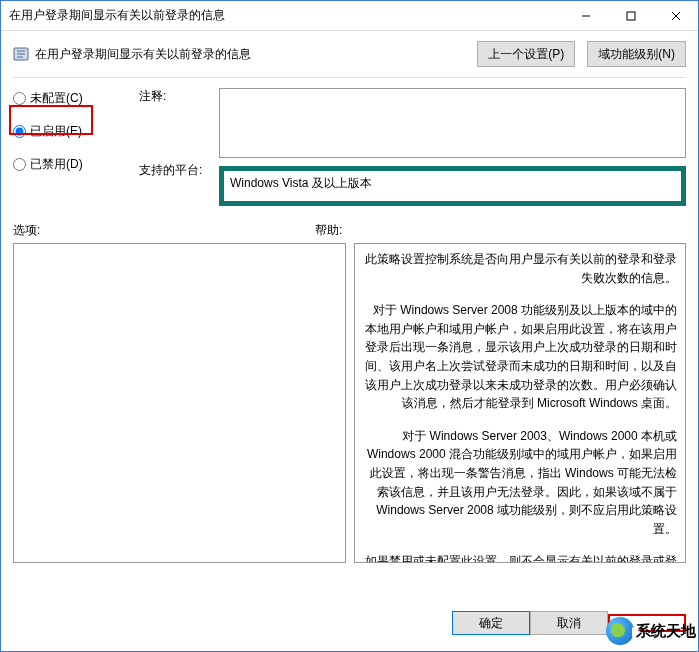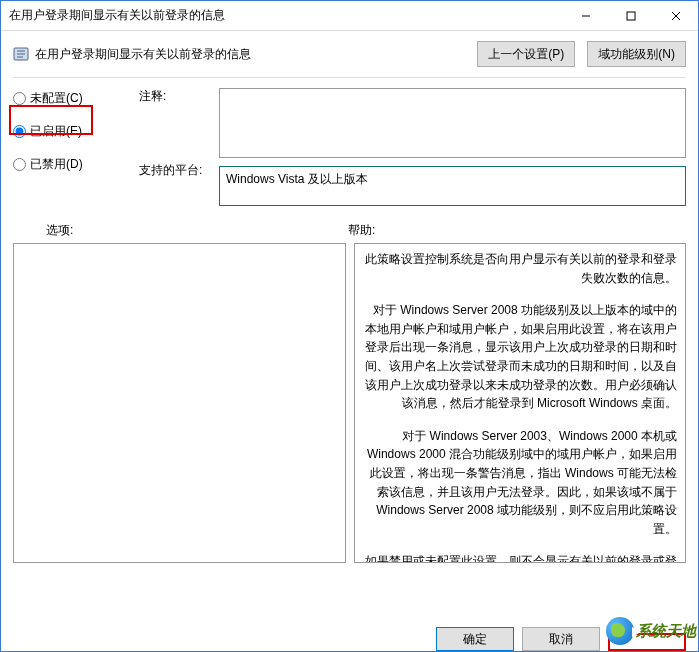--- a/index.html
+++ b/index.html
@@ -18,32 +18,32 @@
   .config-row { display: flex; gap: 10px; }
   .radio-col { width: 92px; display: flex; flex-direction: column; gap: 16px; padding-top: 2px; position: relative; }
   .radio-item { display: flex; align-items: center; gap: 4px; }
   .radio-item input { margin: 0; }
   .highlight { position: absolute; border: 2px solid #d80000; top: 17px; left: -4px; width: 84px; height: 30px; pointer-events: none; }
   .labels-col { width: 70px; display: flex; flex-direction: column; margin-left: 24px; }
   .label-note { height: 70px; }
   .label-platform { padding-top: 4px; }
   .fields-col { flex: 1; display: flex; flex-direction: column; gap: 8px; }
   .textarea-note { width: 100%; height: 70px; border: 1px solid #999; resize: none; font-family: inherit; font-size: 12px; padding: 2px; }
-  .platform-box { width: 100%; height: 40px; border: 1px solid #0f766e; padding: 4px 6px; font-size: 12px; background: #fff; }
-  .split-labels { display: flex; margin-top: 16px; margin-bottom: 4px; margin-left: 33px; }
+  .platform-box { width: 100%; height: 40px; border: 5px solid #0f766e; padding: 4px 6px; font-size: 12px; background: #fff; }
+  .split-labels { display: flex; margin-top: 16px; margin-bottom: 4px; }
   .split-labels .left { width: 302px; }
   .split-row { display: flex; gap: 8px; height: 320px; }
   .split-box { flex: 1; border: 1px solid #999; background: #fff; overflow-y: auto; }
   .help-content { padding: 6px 8px; font-size: 12px; line-height: 1.55; text-align: right; }
   .help-content p { margin-bottom: 14px; }
-  .footer { position: absolute; bottom: 0; right: 12px; display: flex; gap: 8px; align-items: flex-end; }
+  .footer { position: absolute; bottom: 16px; right: 12px; display: flex; gap: 0; align-items: center; }
   .footer-btn { min-width: 78px; height: 24px; border: 1px solid #adadad; background: #e1e1e1; font-size: 12px; cursor: pointer; }
   .footer-btn.primary { border-color: #0078d7; }
   .footer-highlight { border: 2px solid #d80000; width: 78px; height: 18px; }
-  .watermark { position: absolute; bottom: 6px; right: 2px; display: flex; align-items: center; gap: 2px; font-size: 15px; font-weight: bold; color: #4d7c0f; font-style: italic; }
+  .watermark { position: absolute; bottom: 6px; right: 2px; display: flex; align-items: center; gap: 2px; font-size: 15px; font-weight: bold; color: #000000; }
   .wm-globe { width: 28px; height: 28px; border-radius: 50%; background: radial-gradient(circle at 30% 30%, #5ebbff, #0a6fc2); position: relative; }
   .wm-globe::after { content:""; position:absolute; width:14px; height:14px; background:#8bd04a; border-radius:40% 60% 50% 50%; top:6px; left:5px; }
   .wm-arrow { position:absolute; width:0;height:0;border-top:5px solid transparent;border-bottom:5px solid transparent;border-left:9px solid #fff; top:10px; left:26px; }
 </style>
 </head>
 <body>
 
 <div class="window">
 
   <div class="titlebar">

